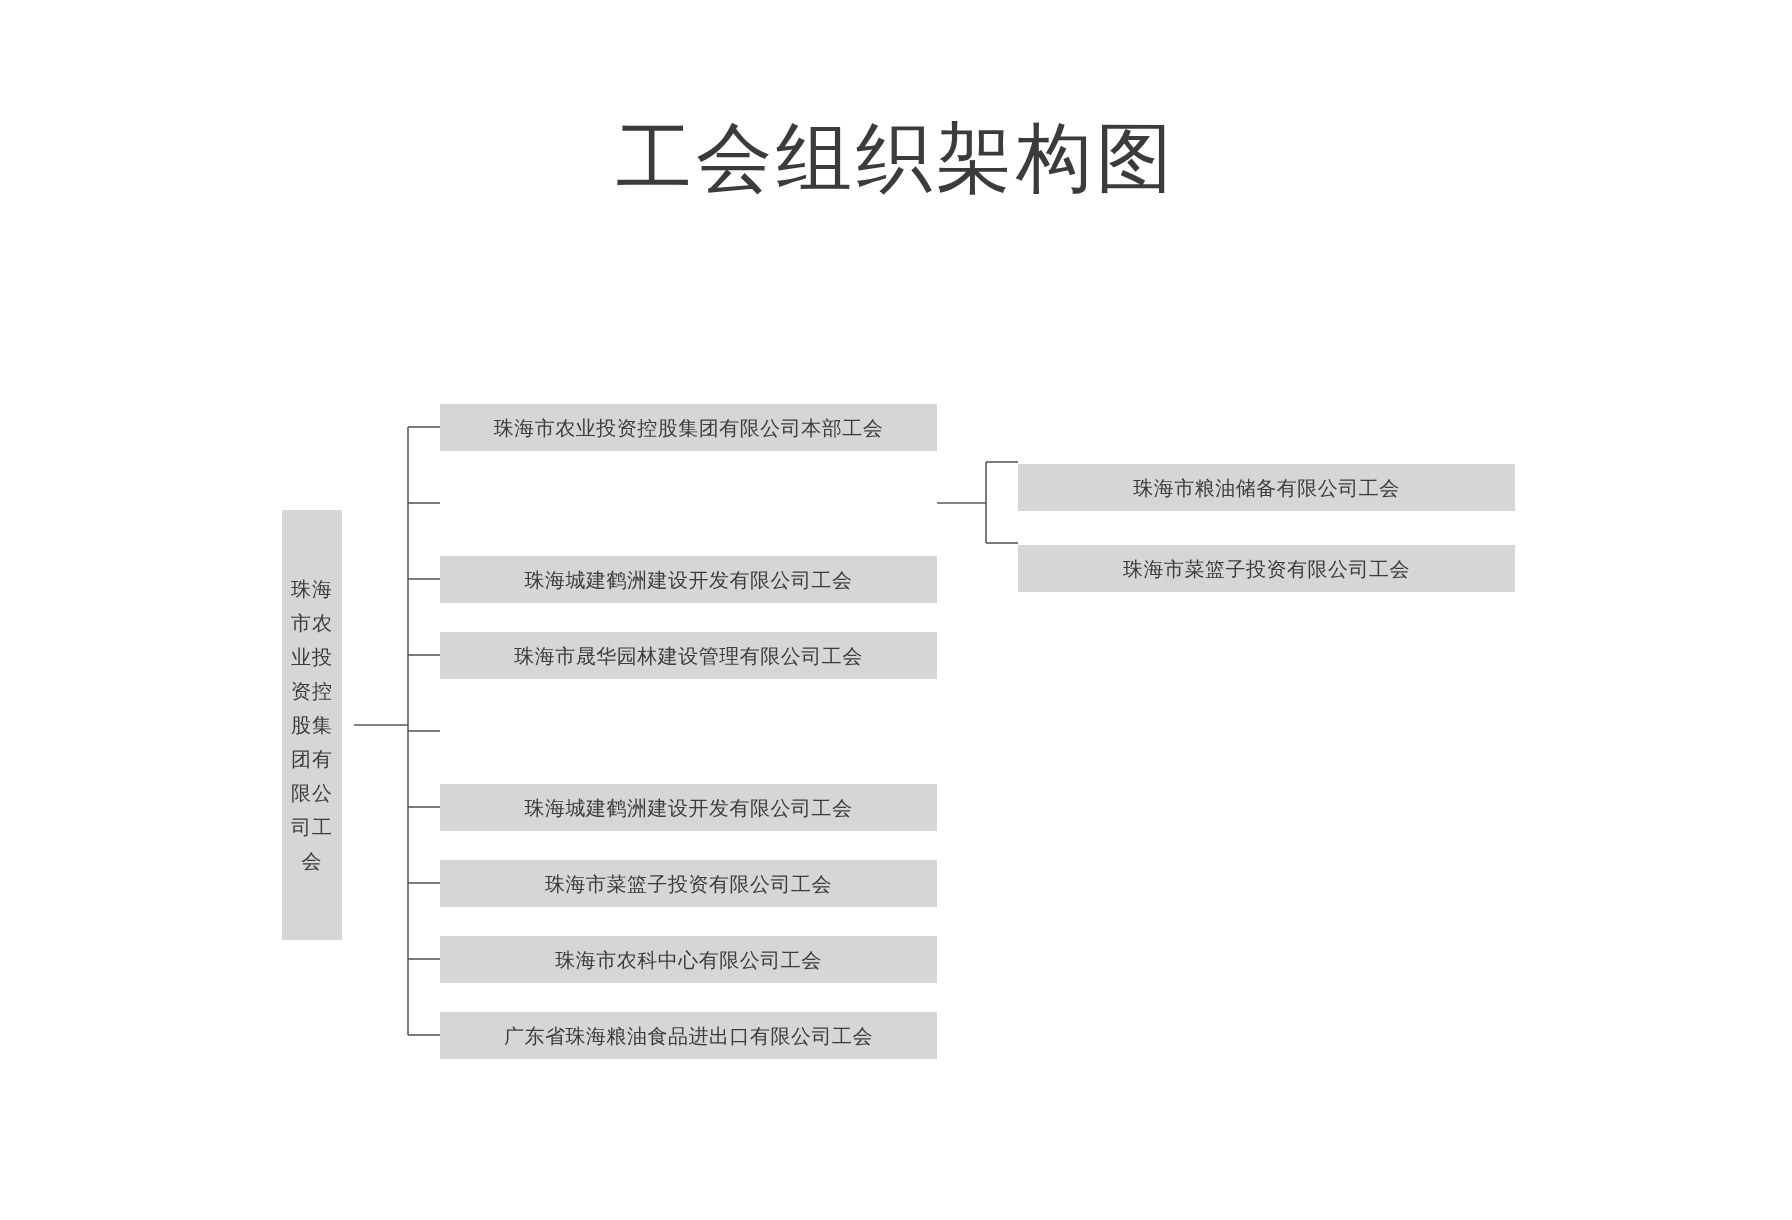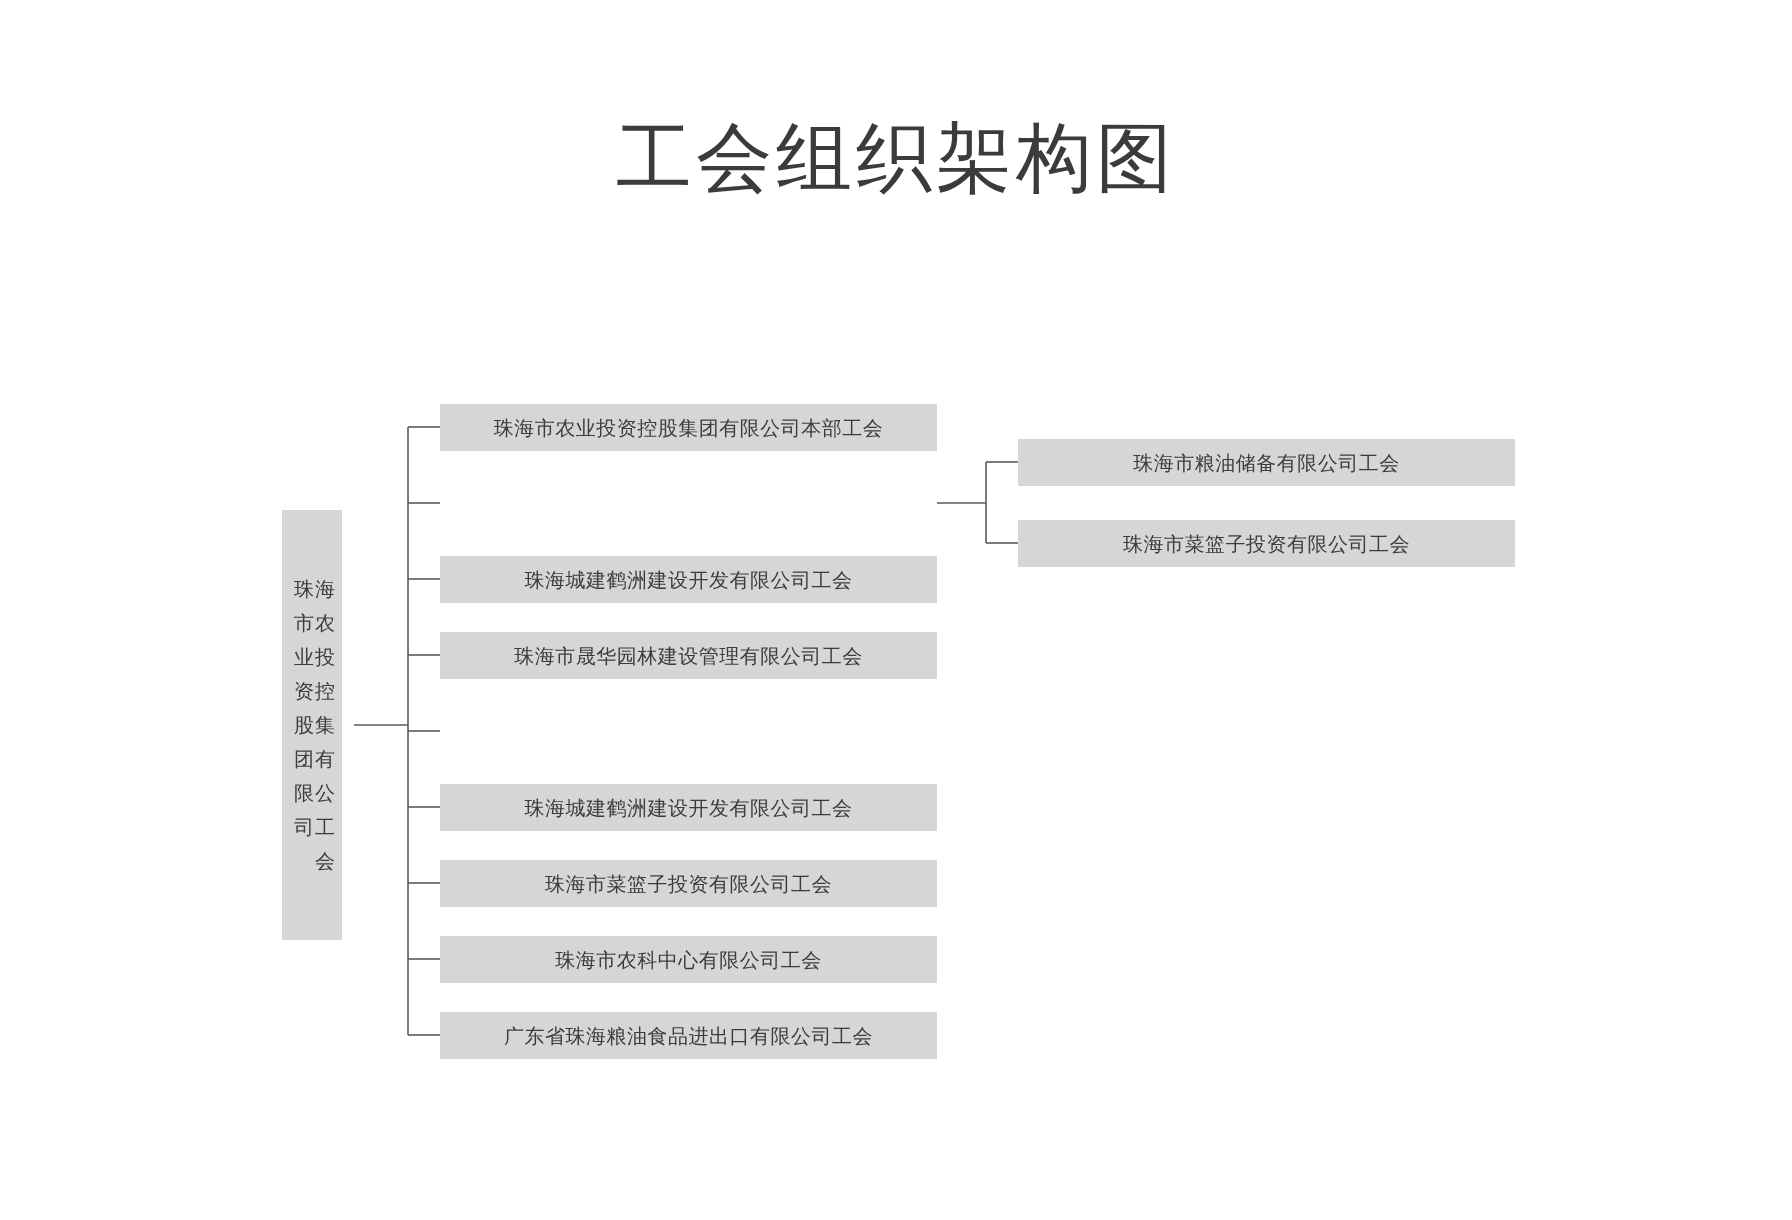--- a/index.html
+++ b/index.html
@@ -41,21 +41,21 @@
   }
 
   
   .node {
     position: absolute;
     background: #d6d6d6;
     color: #3c3c3c;
     display: flex;
     align-items: center;
     justify-content: center;
-    text-align: right;
+    text-align: center;
     box-sizing: border-box;
     font-size: 20px;
     line-height: 30px;
     letter-spacing: 0.5px;
   }
 
   .node.root {
     left: 282px;
     top: 510px;
     width: 60px;
@@ -71,20 +71,21 @@
   .node.level1 {
     left: 440px;
     width: 497px;
     height: 47px;
   }
 
   .node.level2 {
     left: 1018px;
     width: 497px;
     height: 47px;
+    margin-top: 25px;
   }
 
   
   svg.links {
     position: absolute;
     top: 0;
     left: 0;
     width: 1792px;
     height: 1220px;
     pointer-events: none;

